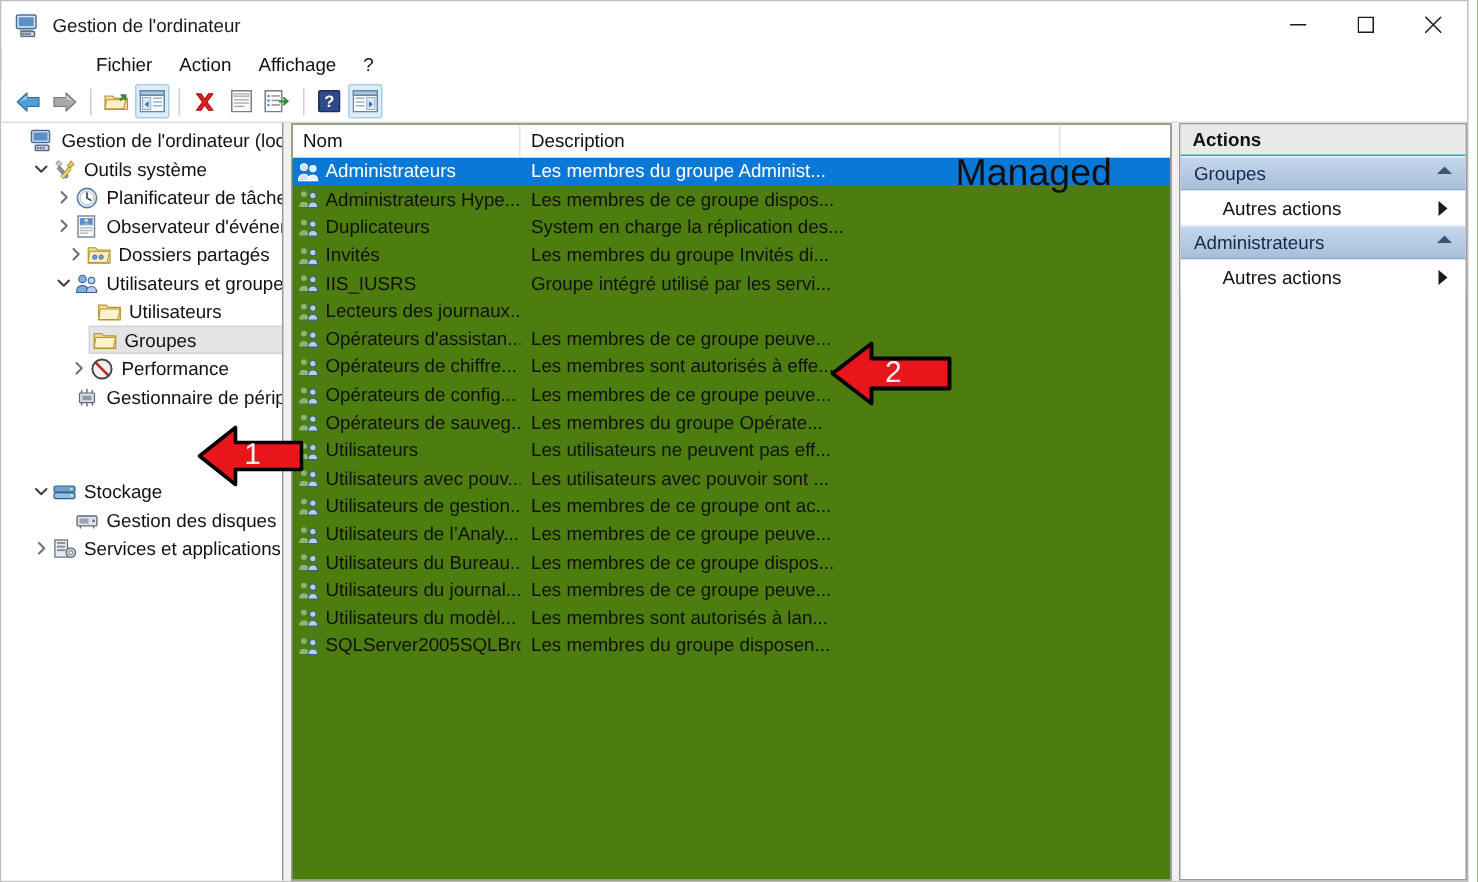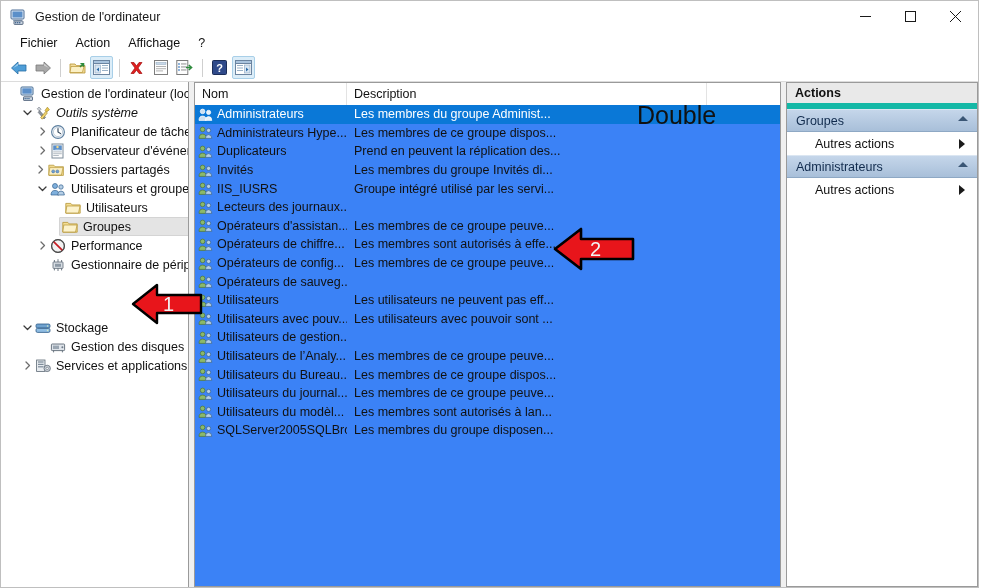--- a/index.html
+++ b/index.html
@@ -15,37 +15,37 @@
 
   
   .titlebar{position:relative;height:31px;background:#ffffff;display:flex;align-items:center;}
   .title-icon{width:17px;height:16px;margin-left:9px;margin-right:8px;position:relative;flex:none;}
   .title-text{font-size:12.5px;color:#1a1a1a;}
   .winbtns{position:absolute;right:0;top:0;height:31px;display:flex;}
   .winbtn{width:45px;height:31px;display:flex;align-items:center;justify-content:center;
     font-size:12px;color:#1a1a1a;}
 
   
-  .menubar{height:22px;display:flex;align-items:center;padding-left:10px;background:#fff;}
+  .menubar{height:22px;display:flex;align-items:center;padding-left:22px;background:#fff;margin-left:32px;}
   .menuitem{padding:2px 9px;font-size:12.5px;color:#111;}
 
   
   .toolbar{height:27px;display:flex;align-items:center;padding-left:6px;
     background:#ffffff;border-bottom:1px solid #dcdcdc;}
   .tbbtn{width:23px;height:23px;display:flex;align-items:center;justify-content:center;
     margin-right:1px;border-radius:2px;position:relative;}
   .tbbtn.pressed{background:#dcedf8;border:1px solid #a8cfe8;box-sizing:border-box;}
   .tbsep{width:1px;height:18px;background:#cfcfcf;margin:0 5px;}
 
   
   .panes{position:absolute;left:0;top:81px;right:0;bottom:0;display:flex;background:#f0f0f0;}
   .pane-tree{width:188px;background:#fff;border-right:1px solid #9a9a9a;
     box-sizing:border-box;overflow:hidden;position:relative;}
   .splitter{width:5px;background:#f0f0f0;}
-  .pane-list{flex:1;background:#3b82f6;border:1px solid #9a9a9a;border-top:1px solid #9a9a9a;
+  .pane-list{flex:1;background:#4d7c0f;border:1px solid #9a9a9a;border-top:1px solid #9a9a9a;
     box-sizing:border-box;overflow:hidden;position:relative;margin:0;}
   .pane-actions{width:192px;background:#fff;border:1px solid #9a9a9a;box-sizing:border-box;
     overflow:hidden;position:relative;}
 
   
   .tree{padding-top:2px;font-size:12.5px;white-space:nowrap;}
   .trow{height:19px;display:flex;align-items:center;padding-left:4px;position:relative;}
   .trow.sel{background:#e4e4e4;border:1px solid #d4d4d4;box-sizing:border-box;
      width:133px;margin-left:58px;padding-left:2px;border-radius:1px;}
   .chev{width:15px;height:15px;flex:none;display:flex;align-items:center;justify-content:center;
@@ -66,21 +66,21 @@
   .lrow{height:18.6px;display:flex;align-items:center;font-size:12.5px;color:#111;}
   .lrow.sel{background:#0a78d7;color:#fff;}
   .lcell-name{width:152px;display:flex;align-items:center;padding-left:3px;box-sizing:border-box;
     overflow:hidden;white-space:nowrap;}
   .lcell-desc{width:360px;padding-left:7px;box-sizing:border-box;overflow:hidden;white-space:nowrap;}
   .gicon{width:16px;height:15px;flex:none;margin-right:3px;position:relative;}
 
   
   .act-title{height:20px;display:flex;align-items:center;padding-left:8px;
     font-weight:bold;font-size:12.5px;color:#111;
-    background:#e9e9e9;border-bottom:6px solid #14b8a6;}
+    background:#e9e9e9;border-bottom:1px solid #14b8a6;}
   .act-group-head{height:21px;display:flex;align-items:center;padding-left:9px;
     font-size:12.5px;color:#112b4d;
     background:linear-gradient(#c5d6ea,#a8bfd9);
     border-bottom:1px solid #8ea8c4;border-top:1px solid #dbe6f2;position:relative;}
   .act-group-head .caret{position:absolute;right:9px;top:6px;width:0;height:0;
     border-left:5px solid transparent;border-right:5px solid transparent;
     border-bottom:5px solid #3a5675;}
   .act-item{height:23px;display:flex;align-items:center;padding-left:28px;
     font-size:12.5px;color:#111;position:relative;background:#fff;}
   .act-item .arrow{position:absolute;right:12px;top:7px;width:0;height:0;
@@ -228,21 +228,21 @@
             <span class="ticon"><svg width="17" height="16" viewBox="0 0 17 16">
                 <rect x="1" y="1" width="12" height="8" rx="1" fill="#e2ecf7" stroke="#456c94"></rect>
                 <rect x="2.3" y="2.3" width="9.4" height="5.4" fill="#5b8fc9"></rect>
                 <rect x="3.5" y="10.8" width="9" height="3.6" rx="0.5" fill="#ccd6e1" stroke="#5c6e85"></rect>
                 <rect x="4.5" y="11.9" width="1.3" height="1.3" fill="#456c94"></rect>
                 <rect x="6.4" y="11.9" width="1.3" height="1.3" fill="#456c94"></rect>
                 <rect x="8.3" y="11.9" width="1.3" height="1.3" fill="#456c94"></rect>
               </svg></span>
             <span class="tlabel">Gestion de l'ordinateur (local)</span>
           </div>
-          <div class="trow" style="padding-left: 19px; font-style: italic;">
+          <div class="trow" style="padding-left: 19px;">
             <span class="chev">
               <svg width="9" height="9" viewBox="0 0 9 9">
                 <path d="M1 3 L4.5 6.5 L8 3" stroke="#3b3b3b" stroke-width="1.3" fill="none" stroke-linecap="round" stroke-linejoin="round"></path>
               </svg>
             </span>
             <span class="ticon"><svg width="17" height="16" viewBox="0 0 17 16">
                 <path d="M4 2 L6.2 4.2 L4.4 6 L2.2 3.8 Z" fill="#c9cdd3" stroke="#7d858f" stroke-width="0.6"></path>
                 <path d="M4.6 5.6 L10.6 12.4 L9 14 L3.2 7.4 Z" fill="#8e959f" stroke="#5f666f" stroke-width="0.6"></path>
                 <path d="M12.4 2.2 L10 5.4 L11.6 7 L14.4 4.8 Z" fill="#e8c74f" stroke="#9c7e19" stroke-width="0.6"></path>
                 <path d="M10.8 6.4 L5.6 12.6 L7.2 14.2 L12.4 8 Z" fill="#f0d473" stroke="#9c7e19" stroke-width="0.6"></path>
@@ -272,21 +272,21 @@
                 <rect x="2" y="1" width="11" height="14" fill="#fdfdfd" stroke="#7d8b99"></rect>
                 <rect x="3.2" y="2.4" width="8.6" height="4.8" fill="#5b8fc9"></rect>
                 <circle cx="7.5" cy="4" r="1.2" fill="#f6d98a"></circle>
                 <path d="M4.2 7 q3.3 -2.6 6.6 0" fill="#8cb4dd"></path>
                 <rect x="3.2" y="8.4" width="8.6" height="1" fill="#b4bcc4"></rect>
                 <rect x="3.2" y="10.2" width="8.6" height="1" fill="#b4bcc4"></rect>
                 <rect x="3.2" y="12" width="5.6" height="1" fill="#b4bcc4"></rect>
               </svg></span>
             <span class="tlabel">Observateur d'événements</span>
           </div>
-          <div class="trow" style="padding-left: 32px;">
+          <div class="trow" style="padding-left: 42px;">
             <span class="chev">
               <svg width="9" height="9" viewBox="0 0 9 9">
                 <path d="M3 1 L6.5 4.5 L3 8" stroke="#6d6d6d" stroke-width="1.3" fill="none" stroke-linecap="round" stroke-linejoin="round"></path>
               </svg>
             </span>
             <span class="ticon"><svg width="17" height="16" viewBox="0 0 17 16">
                 <path d="M0.8 3.2 h5 l1.3 1.5 H15.4 V13.4 H0.8 Z" fill="#f0d98e" stroke="#b0902f" stroke-width="0.7"></path>
                 <path d="M1.8 5.6 h13.2 l-1.6 7.4 H0.8 Z" fill="#fbefc2" stroke="#b0902f" stroke-width="0.6"></path>
                 <circle cx="5.2" cy="9.4" r="1.5" fill="#6f9ed1" stroke="#3f6c9e" stroke-width="0.5"></circle>
                 <circle cx="9.4" cy="9.4" r="1.5" fill="#6f9ed1" stroke="#3f6c9e" stroke-width="0.5"></circle>
@@ -315,21 +315,21 @@
               </svg></span>
             <span class="tlabel">Utilisateurs</span>
           </div>
           <div class="trow sel">
             <span class="ticon"><svg width="17" height="16" viewBox="0 0 17 16">
                 <path d="M0.8 3.4 h5 l1.3 1.5 H15.2 V13.2 H0.8 Z" fill="#f4dd93" stroke="#b69534" stroke-width="0.8"></path>
                 <path d="M1.8 6 h13.2 l-1.5 7 H0.8 Z" fill="#fcf2cb" stroke="#b69534" stroke-width="0.7"></path>
               </svg></span>
             <span class="tlabel">Groupes</span>
           </div>
-          <div class="trow" style="padding-left: 34px;">
+          <div class="trow" style="padding-left: 44px;">
             <span class="chev">
               <svg width="9" height="9" viewBox="0 0 9 9">
                 <path d="M3 1 L6.5 4.5 L3 8" stroke="#6d6d6d" stroke-width="1.3" fill="none" stroke-linecap="round" stroke-linejoin="round"></path>
               </svg>
             </span>
             <span class="ticon"><svg width="17" height="16" viewBox="0 0 17 16">
                 <circle cx="8" cy="8" r="6.4" fill="#f2f2f2" stroke="#6e6e6e" stroke-width="1.2"></circle>
                 <path d="M3.6 3.6 L12.4 12.4" stroke="#c71d24" stroke-width="1.7"></path>
                 <circle cx="8" cy="8" r="6.4" fill="none" stroke="#444" stroke-width="1"></circle>
               </svg></span>
@@ -424,21 +424,21 @@
           <div class="lrow">
             <div class="lcell-name">
               <span class="gicon"><svg width="16" height="15" viewBox="0 0 16 15">
                   <circle cx="4.6" cy="4.4" r="2.3" fill="#8bb96b" stroke="#4d7334" stroke-width="0.7"></circle>
                   <path d="M1 13.4 q0 -4.3 3.6 -4.3 q3.6 0 3.6 4.3 Z" fill="#8bb96b" stroke="#4d7334" stroke-width="0.7"></path>
                   <circle cx="10.6" cy="5.4" r="2.1" fill="#b6cfe6" stroke="#34618f" stroke-width="0.7"></circle>
                   <path d="M7.4 13.4 q0 -3.8 3.2 -3.8 q3.2 0 3.2 3.8 Z" fill="#b6cfe6" stroke="#34618f" stroke-width="0.7"></path>
                 </svg></span>
               <span>Duplicateurs</span>
             </div>
-            <div class="lcell-desc">Prend en peuvent la réplication des...</div>
+            <div class="lcell-desc">System en charge la réplication des...</div>
           </div>
           <div class="lrow">
             <div class="lcell-name">
               <span class="gicon"><svg width="16" height="15" viewBox="0 0 16 15">
                   <circle cx="4.6" cy="4.4" r="2.3" fill="#8bb96b" stroke="#4d7334" stroke-width="0.7"></circle>
                   <path d="M1 13.4 q0 -4.3 3.6 -4.3 q3.6 0 3.6 4.3 Z" fill="#8bb96b" stroke="#4d7334" stroke-width="0.7"></path>
                   <circle cx="10.6" cy="5.4" r="2.1" fill="#b6cfe6" stroke="#34618f" stroke-width="0.7"></circle>
                   <path d="M7.4 13.4 q0 -3.8 3.2 -3.8 q3.2 0 3.2 3.8 Z" fill="#b6cfe6" stroke="#34618f" stroke-width="0.7"></path>
                 </svg></span>
               <span>Invités</span>
@@ -507,20 +507,21 @@
           <div class="lrow">
             <div class="lcell-name">
               <span class="gicon"><svg width="16" height="15" viewBox="0 0 16 15">
                   <circle cx="4.6" cy="4.4" r="2.3" fill="#8bb96b" stroke="#4d7334" stroke-width="0.7"></circle>
                   <path d="M1 13.4 q0 -4.3 3.6 -4.3 q3.6 0 3.6 4.3 Z" fill="#8bb96b" stroke="#4d7334" stroke-width="0.7"></path>
                   <circle cx="10.6" cy="5.4" r="2.1" fill="#b6cfe6" stroke="#34618f" stroke-width="0.7"></circle>
                   <path d="M7.4 13.4 q0 -3.8 3.2 -3.8 q3.2 0 3.2 3.8 Z" fill="#b6cfe6" stroke="#34618f" stroke-width="0.7"></path>
                 </svg></span>
               <span>Opérateurs de sauveg...</span>
             </div>
+            <div class="lcell-desc">Les membres du groupe Opérate...</div>
           </div>
           <div class="lrow">
             <div class="lcell-name">
               <span class="gicon"><svg width="16" height="15" viewBox="0 0 16 15">
                   <circle cx="4.6" cy="4.4" r="2.3" fill="#8bb96b" stroke="#4d7334" stroke-width="0.7"></circle>
                   <path d="M1 13.4 q0 -4.3 3.6 -4.3 q3.6 0 3.6 4.3 Z" fill="#8bb96b" stroke="#4d7334" stroke-width="0.7"></path>
                   <circle cx="10.6" cy="5.4" r="2.1" fill="#b6cfe6" stroke="#34618f" stroke-width="0.7"></circle>
                   <path d="M7.4 13.4 q0 -3.8 3.2 -3.8 q3.2 0 3.2 3.8 Z" fill="#b6cfe6" stroke="#34618f" stroke-width="0.7"></path>
                 </svg></span>
               <span>Utilisateurs</span>
@@ -542,20 +543,21 @@
           <div class="lrow">
             <div class="lcell-name">
               <span class="gicon"><svg width="16" height="15" viewBox="0 0 16 15">
                   <circle cx="4.6" cy="4.4" r="2.3" fill="#8bb96b" stroke="#4d7334" stroke-width="0.7"></circle>
                   <path d="M1 13.4 q0 -4.3 3.6 -4.3 q3.6 0 3.6 4.3 Z" fill="#8bb96b" stroke="#4d7334" stroke-width="0.7"></path>
                   <circle cx="10.6" cy="5.4" r="2.1" fill="#b6cfe6" stroke="#34618f" stroke-width="0.7"></circle>
                   <path d="M7.4 13.4 q0 -3.8 3.2 -3.8 q3.2 0 3.2 3.8 Z" fill="#b6cfe6" stroke="#34618f" stroke-width="0.7"></path>
                 </svg></span>
               <span>Utilisateurs de gestion...</span>
             </div>
+            <div class="lcell-desc">Les membres de ce groupe ont ac...</div>
           </div>
           <div class="lrow">
             <div class="lcell-name">
               <span class="gicon"><svg width="16" height="15" viewBox="0 0 16 15">
                   <circle cx="4.6" cy="4.4" r="2.3" fill="#8bb96b" stroke="#4d7334" stroke-width="0.7"></circle>
                   <path d="M1 13.4 q0 -4.3 3.6 -4.3 q3.6 0 3.6 4.3 Z" fill="#8bb96b" stroke="#4d7334" stroke-width="0.7"></path>
                   <circle cx="10.6" cy="5.4" r="2.1" fill="#b6cfe6" stroke="#34618f" stroke-width="0.7"></circle>
                   <path d="M7.4 13.4 q0 -3.8 3.2 -3.8 q3.2 0 3.2 3.8 Z" fill="#b6cfe6" stroke="#34618f" stroke-width="0.7"></path>
                 </svg></span>
               <span>Utilisateurs de l’Analy...</span>
@@ -646,16 +648,16 @@
   </div>
 
   <div class="anno arrow-badge" style="left:552px;top:94px;width:82px;height:50px;">
     <svg width="82" height="50" viewBox="0 0 82 50">
       <path d="M2 25 L28 5 L28 15 L80 15 L80 35 L28 35 L28 45 Z" fill="#e8151b" stroke="#000000" stroke-width="2.6" stroke-linejoin="round"></path>
     </svg>
     <span class="arrow-num">2</span>
   </div>
 
   <div class="dblclic">
-    <div>Double</div>
+    <div>Managed</div>
   </div>
 
 </div>
 
 </body></html>

